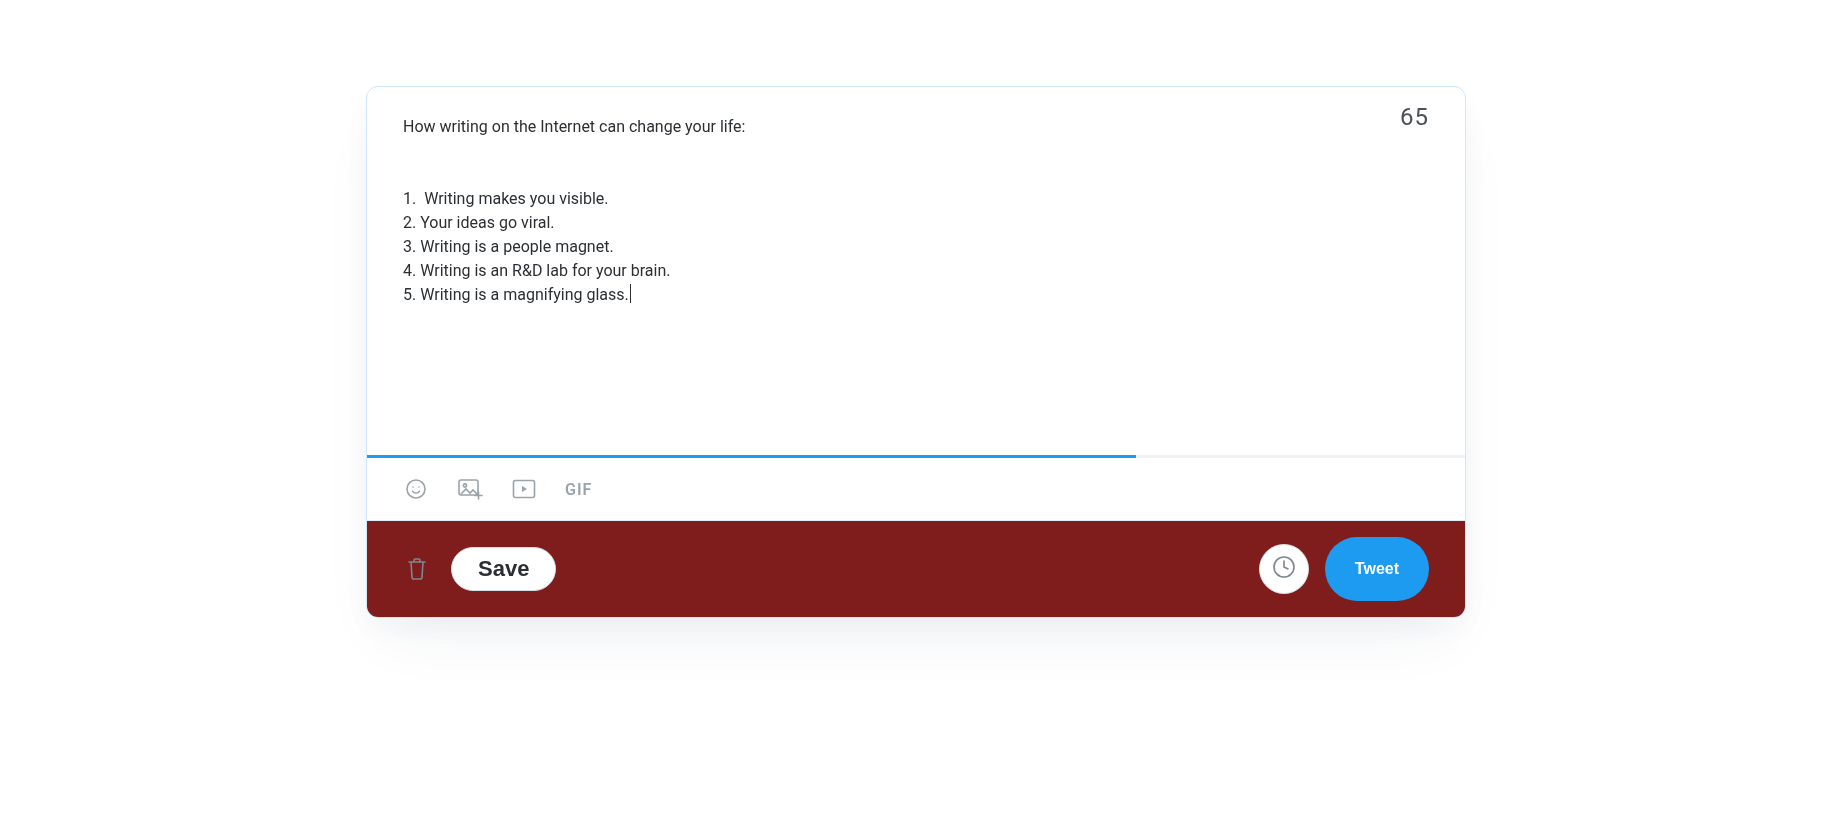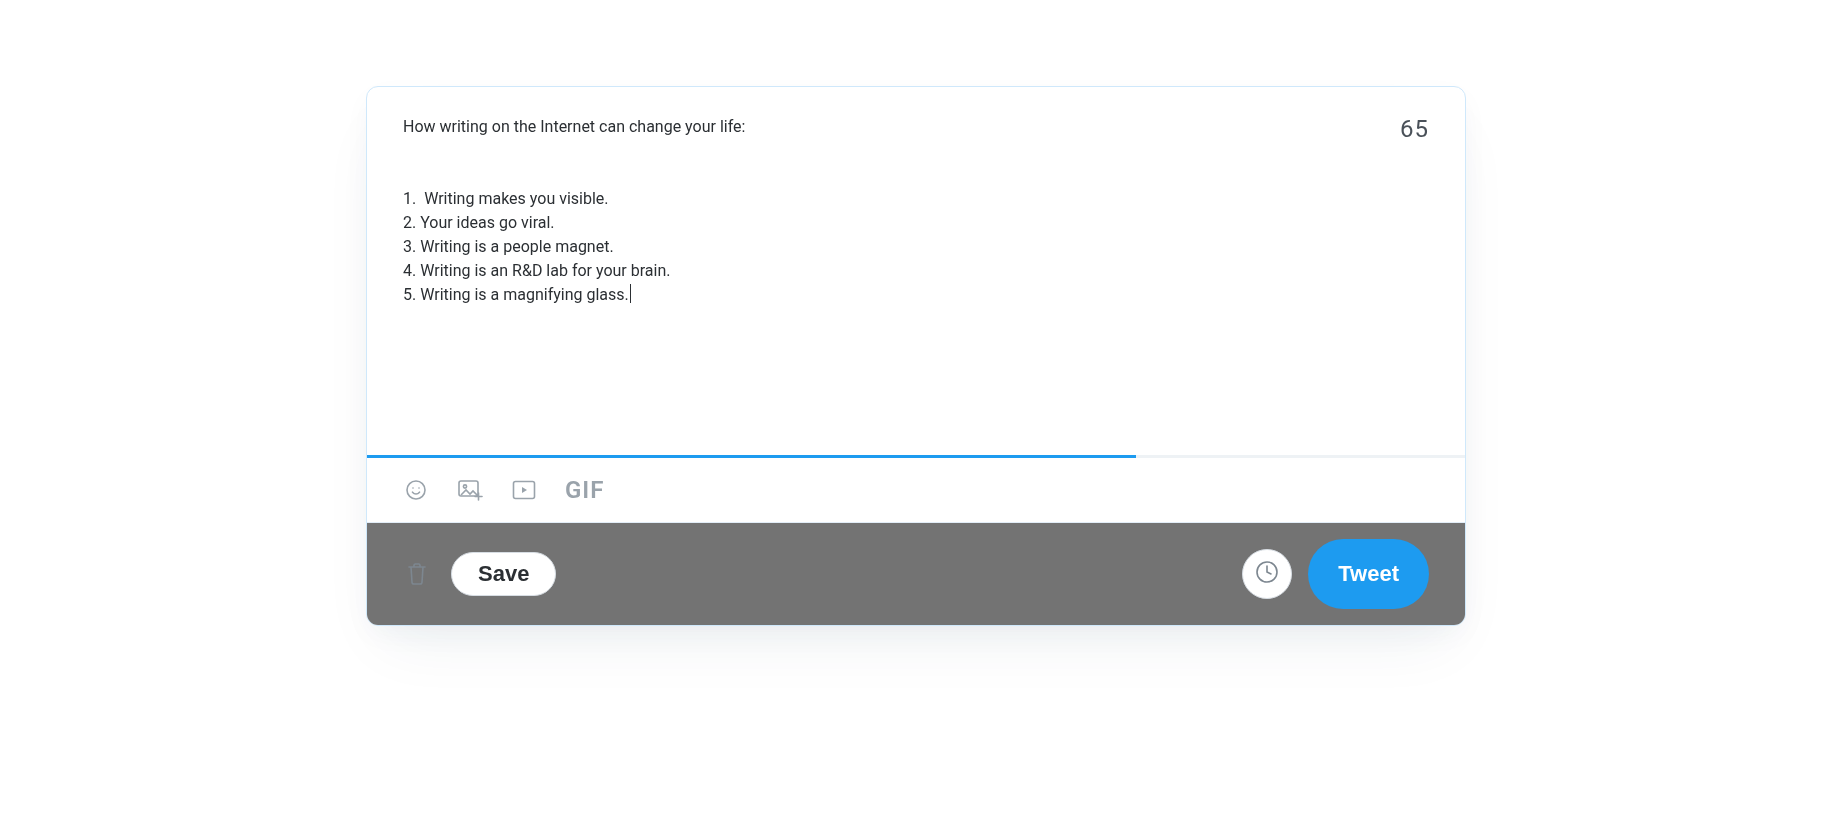--- a/index.html
+++ b/index.html
@@ -29,21 +29,21 @@
     overflow: hidden;
     display: flex;
     flex-direction: column;
   }
   .content-area {
     position: relative;
     padding: 28px 36px 60px 36px;
   }
   .counter {
     position: absolute;
-    top: 28px;
+    top: 16px;
     right: 36px;
     font-size: 24px;
     color: #4a5159;
     letter-spacing: 1px;
   }
   .compose-text {
     font-size: 16px;
     line-height: 1.5;
     color: #2b2f33;
     white-space: pre-wrap;
@@ -81,28 +81,28 @@
     width: 26px;
     height: 26px;
     display: flex;
     align-items: center;
     justify-content: center;
     color: #9aa3ab;
     cursor: pointer;
   }
   .media-btn svg { display: block; }
   .gif-label {
-    font-size: 24px;
+    font-size: 16px;
     font-weight: 600;
     letter-spacing: 1px;
     color: #9aa3ab;
     cursor: pointer;
   }
   .action-bar {
-    background: #737373;
+    background: #7f1d1d;
     border-top: 1px solid #e2edf7;
     padding: 16px 36px;
     display: flex;
     align-items: center;
     justify-content: space-between;
   }
   .left-actions { display: flex; align-items: center; gap: 20px; }
   .right-actions { display: flex; align-items: center; gap: 16px; }
   .trash-btn {
     width: 28px; height: 28px;
@@ -129,21 +129,21 @@
     display: flex; align-items: center; justify-content: center;
     color: #7d8790;
     cursor: pointer;
   }
   .tweet-btn {
     background: #1d9bf0;
     color: #ffffff;
     border: none;
     border-radius: 999px;
     padding: 24px 30px;
-    font-size: 22px;
+    font-size: 16px;
     font-weight: 700;
     cursor: pointer;
     line-height: 1;
   }
 </style>
 </head>
 <body>
 
 <div class="stage">
   <div class="composer-card">

